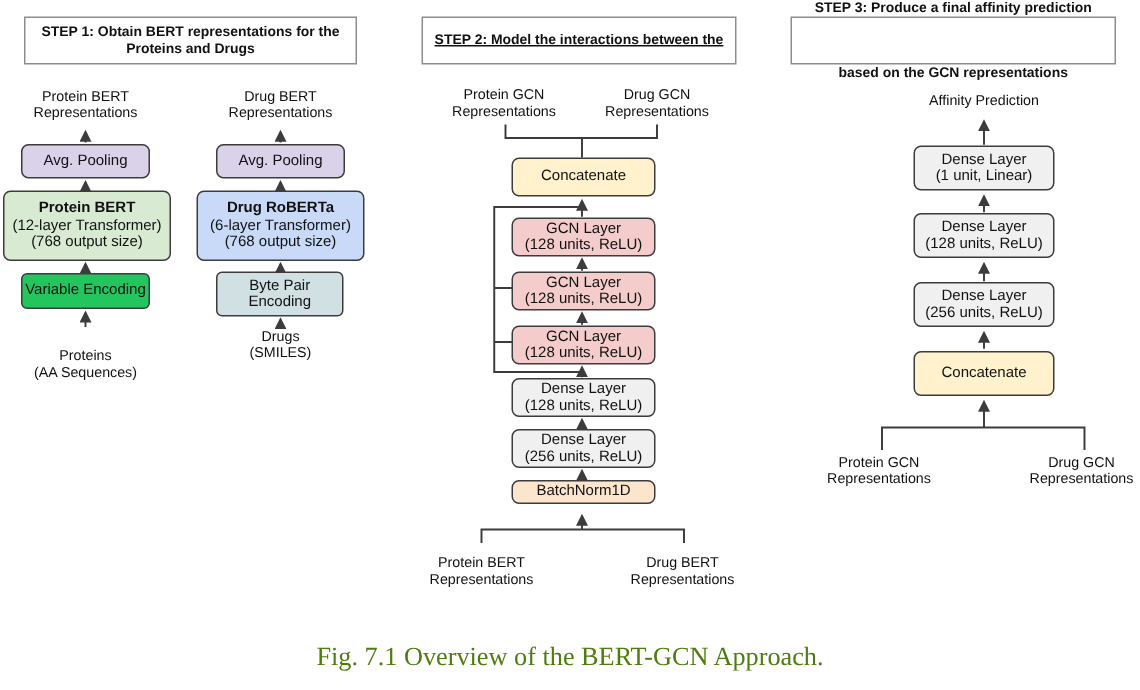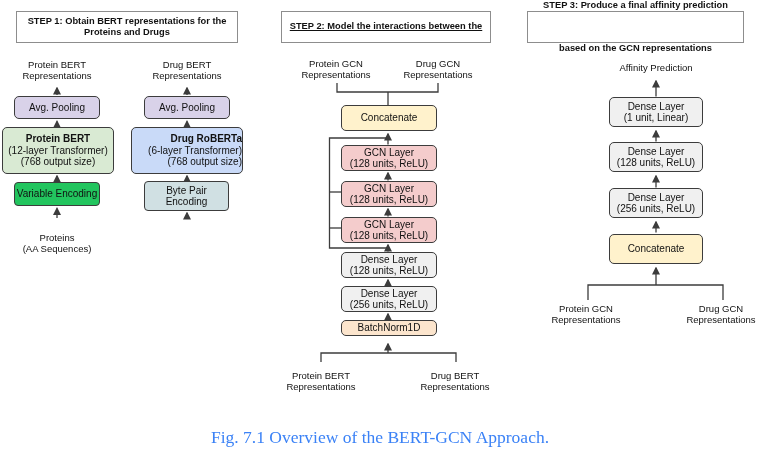--- a/index.html
+++ b/index.html
@@ -8,21 +8,21 @@
   .hdr{position:absolute;box-sizing:border-box;border:1px solid #8d8d8d;background:#fff;
        display:flex;flex-direction:column;align-items:center;justify-content:center;
        font-weight:bold;font-size:9.3px;line-height:11.5px;text-align:center;}
   .box{position:absolute;box-sizing:border-box;border:1.4px solid #3c3c3c;border-radius:5px;
        display:flex;flex-direction:column;align-items:center;justify-content:center;
        text-align:center;font-size:10px;line-height:11.5px;}
   .box .t{font-weight:bold;}
   .flabel{position:absolute;text-align:center;font-size:9.5px;line-height:11px;}
   .flabel span{display:block;}
   .caption{position:absolute;left:0;top:427px;width:760px;text-align:center;
-           font-family:"Liberation Serif",serif;font-size:17.5px;color:#3b82f6;}
+           font-family:"Liberation Serif",serif;font-size:17.5px;color:#4d7c0f;}
   svg.connectors{position:absolute;left:0;top:0;}
   .conn{stroke-width:1.3;fill:none;}
 </style>
 </head>
 <body>
 
 <div class="canvas">
 
   <svg class="connectors" width="760" height="460">
     <defs>
@@ -100,28 +100,32 @@
     <span>(AA Sequences)</span>
   </div>
 
   <div class="flabel" style="left:142px;top:59px;width:90px;">
     <span>Drug BERT</span>
     <span>Representations</span>
   </div>
   <div class="box" style="left: 144px; top: 96px; width: 86px; height: 23px; background-color: rgb(217, 210, 233);">
     <span>Avg. Pooling</span>
   </div>
-  <div class="box" style="left: 131px; top: 127px; width: 112px; height: 47px; background-color: rgb(201, 218, 248); align-items: flex-end;">
+  <div class="box" style="left: 131px; top: 127px; width: 112px; height: 47px; background-color: rgb(201, 218, 248);">
     <span class="t">Drug RoBERTa</span>
     <span>(6-layer Transformer)</span>
     <span>(768 output size)</span>
   </div>
   <div class="box" style="left: 144px; top: 181px; width: 85px; height: 30px; border-radius: 4px; background-color: rgb(208, 224, 227);">
     <span>Byte Pair</span>
     <span>Encoding</span>
+  </div>
+  <div class="flabel" style="left:137px;top:219px;width:100px;">
+    <span>Drugs</span>
+    <span>(SMILES)</span>
   </div>
 
   <div class="flabel" style="left:291px;top:58px;width:90px;">
     <span>Protein GCN</span>
     <span>Representations</span>
   </div>
   <div class="flabel" style="left:393px;top:58px;width:90px;">
     <span>Drug GCN</span>
     <span>Representations</span>
   </div>

